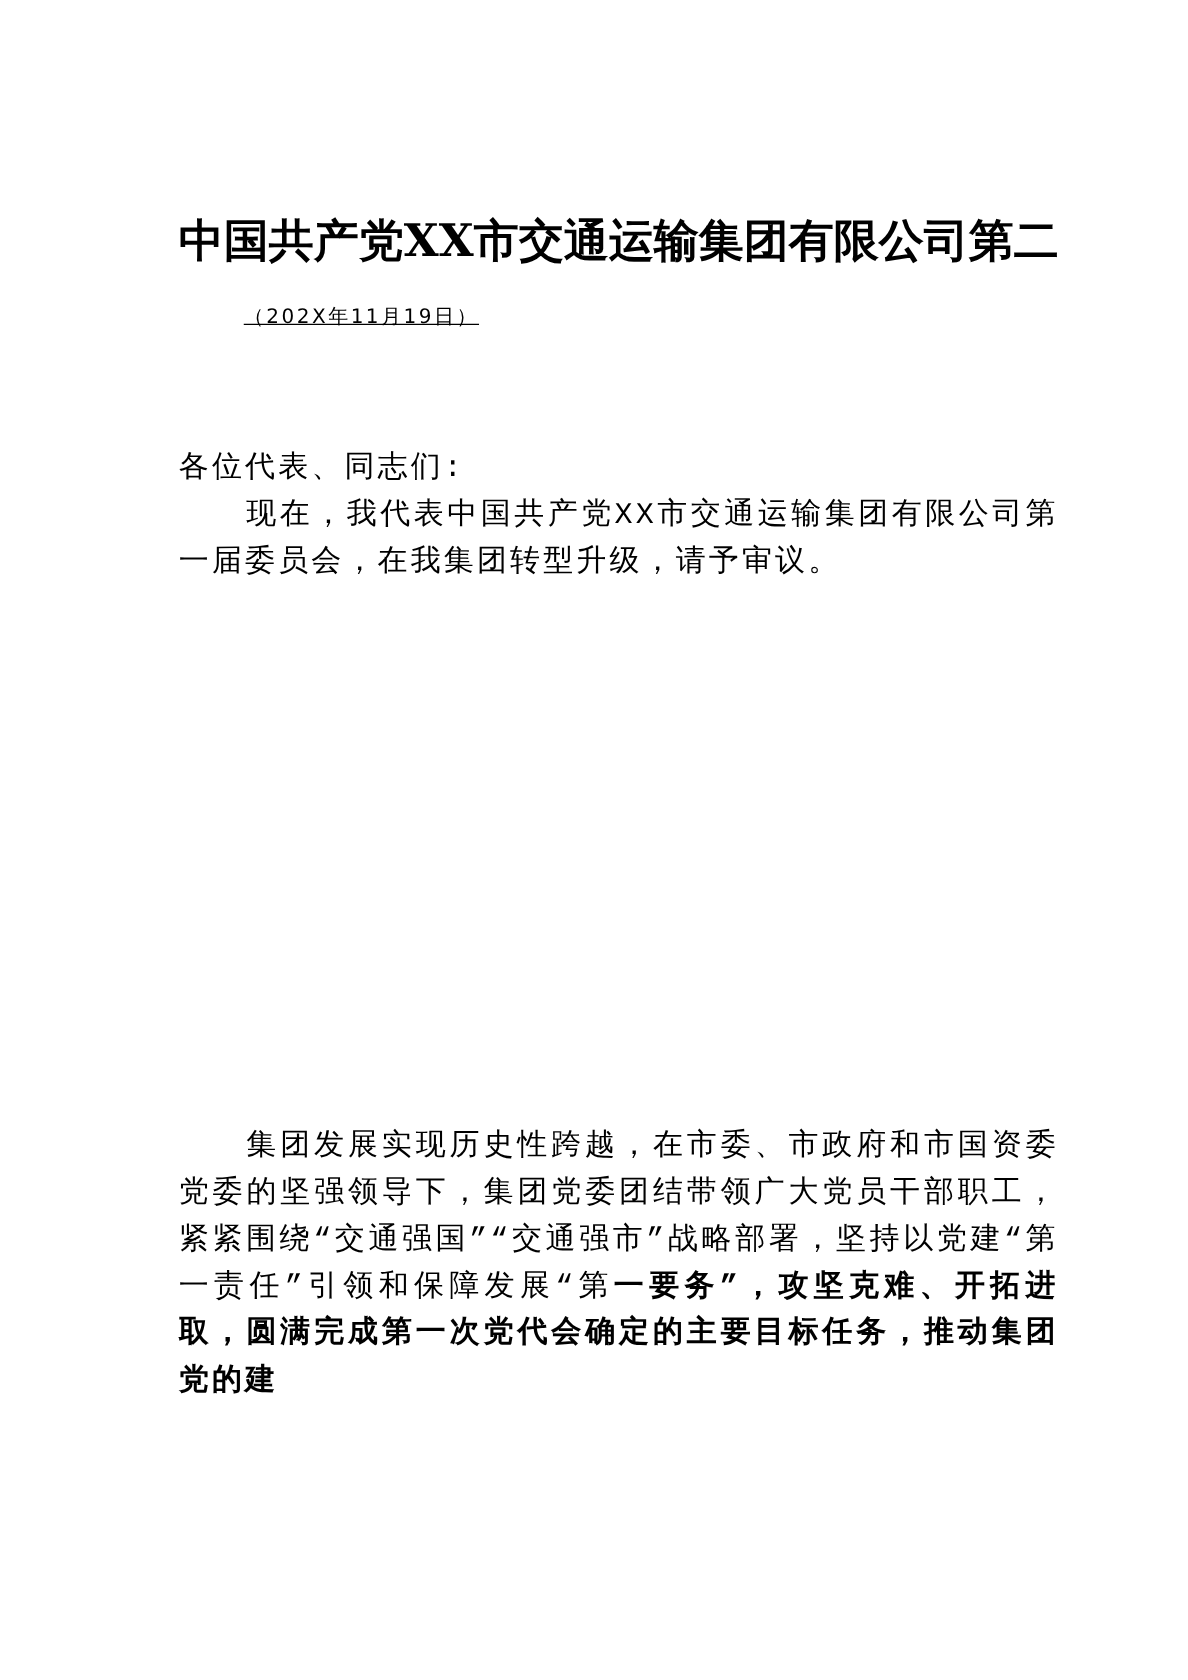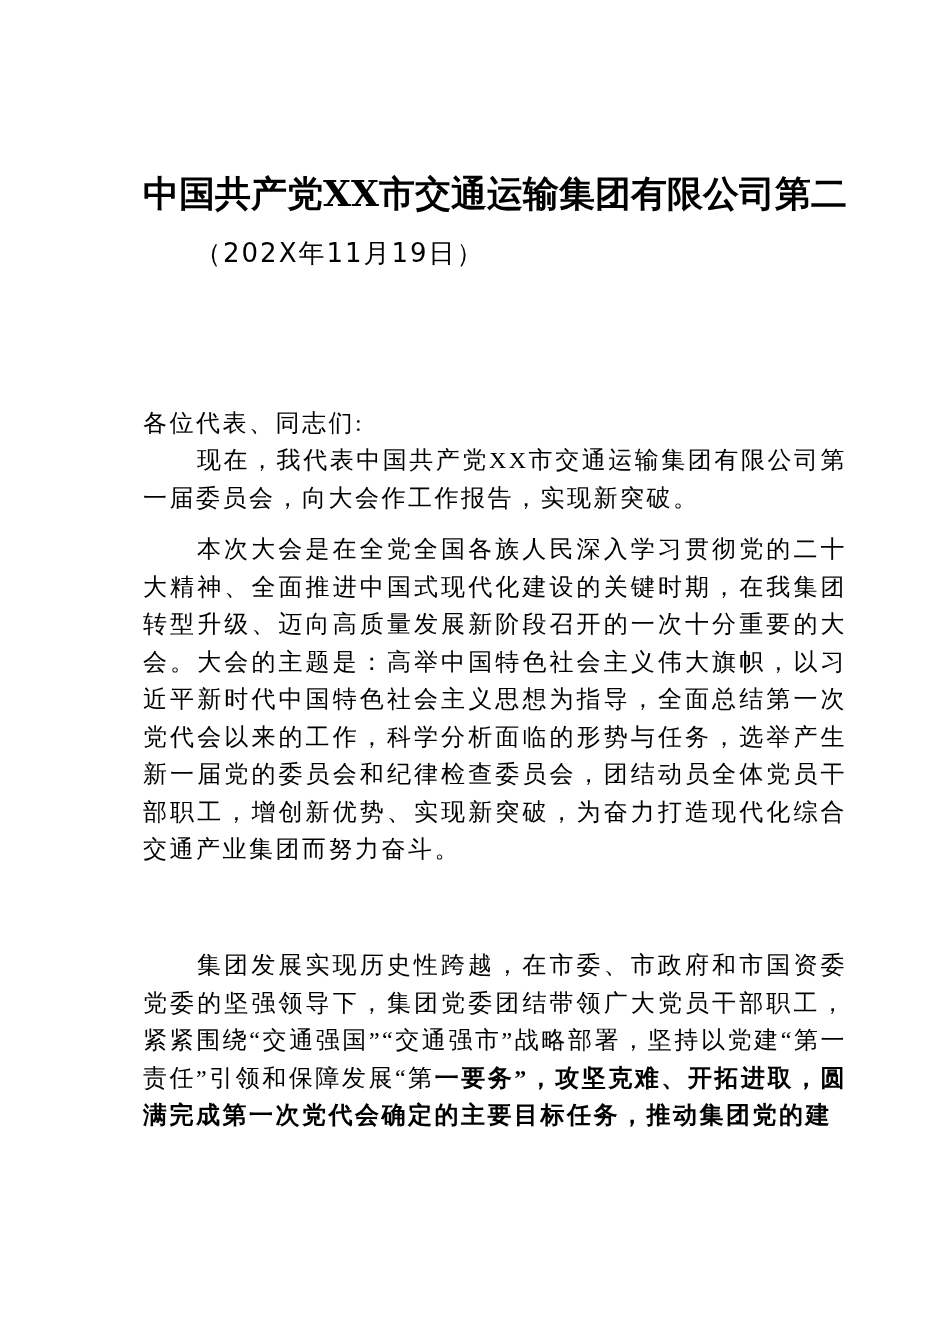--- a/index.html
+++ b/index.html
@@ -5,26 +5,26 @@
   html, body { margin: 0; padding: 0; background: #ffffff; }
   body { width: 950px; height: 1344px; position: relative; overflow: hidden; color: #000; }
   .page { position: absolute; left: 15px; top: 0; width: 950px; height: 1344px; background: #fff; }
   .title {
     position: absolute; left: 100px; top: 170px; width: 760px;
     text-align: center; font-family: "DejaVu Serif", "Liberation Serif", serif;
     font-weight: bold; font-size: 36px; line-height: 46px; letter-spacing: 0px;
   }
   .date {
     position: absolute; left: 180px; top: 238px;
-    font-family: "DejaVu Sans", sans-serif; font-size: 26px; line-height: 30px; letter-spacing: 2px;
+    font-family: "DejaVu Sans", sans-serif; font-size: 16px; line-height: 30px; letter-spacing: 2px; text-decoration: underline;
   }
   .body {
     position: absolute; left: 128px; width: 704px;
-    font-family: Liberation Serif, serif; font-size: 24px;
-    line-height: 37.5px; letter-spacing: 2.5px; text-align: justify; margin-top: 48px;
+    font-family: Liberation Mono, monospace; font-size: 24px;
+    line-height: 37.5px; letter-spacing: 2.5px; text-align: justify;
   }
   .p { margin: 0; text-indent: 54px; }
   .p.noindent { text-indent: 0; }
   .salutation { top: 357px; }
   .block1 { top: 394px; }
   .heading {
     position: absolute; left: 182px; top: 861px;
     font-family: "DejaVu Sans", sans-serif; font-weight: bold; font-size: 24px; line-height: 37.5px; letter-spacing: 0.5px;
   }
   .block2 { top: 899px; }
@@ -39,22 +39,21 @@
     <div>中国共产党XX市交通运输集团有限公司第二</div>
   </div>
 
   <div class="date">（202X年11月19日）</div>
 
   <div class="body salutation">
     <p class="p noindent">各位代表、同志们:</p>
   </div>
 
   <div class="body block1">
-    <p class="p">现在，我代表中国共产党XX市交通运输集团有限公司第一届委员会，向大会作工作报告，实现新突破。</p>
-    <p class="p" style="margin-top:14px;">本次大会是在全党全国各族人民深入学习贯彻党的二十大精神、全面推进中国式现代化建设的关键时期，在我集团转型升级、迈向高质量发展新阶段召开的一次十分重要的大会。大会的主题是：高举中国特色社会主义伟大旗帜，以习近平新时代中国特色社会主义思想为指导，全面总结第一次党代会以来的工作，科学分析面临的形势与任务，选举产生新一届党的委员会和纪律检查委员会，团结动员全体党员干部职工，增创新优势、实现新突破，为奋力打造现代化综合交通产业集团而努力奋斗。</p>
+    <p class="p">现在，我代表中国共产党XX市交通运输集团有限公司第一届委员会，在我集团转型升级，请予审议。</p>
   </div>
 
 
   <div class="body block2">
     <p class="p"><span>集团发展实现历史性跨越，在市委、市政府和市国资委党委的坚强领导下，集团党委团结带领广大党员干部职工，紧紧围绕“交通强国”“交通强市”战略部署，坚持以党建“第一责任”引领和保障发展“第</span><span class="b">一要务”，攻坚克难、开拓进取，圆满完成第一次党代会确定的主要目标任务，推动集团党的建</span></p>
   </div>
 
 </div>
 
 </body></html>

